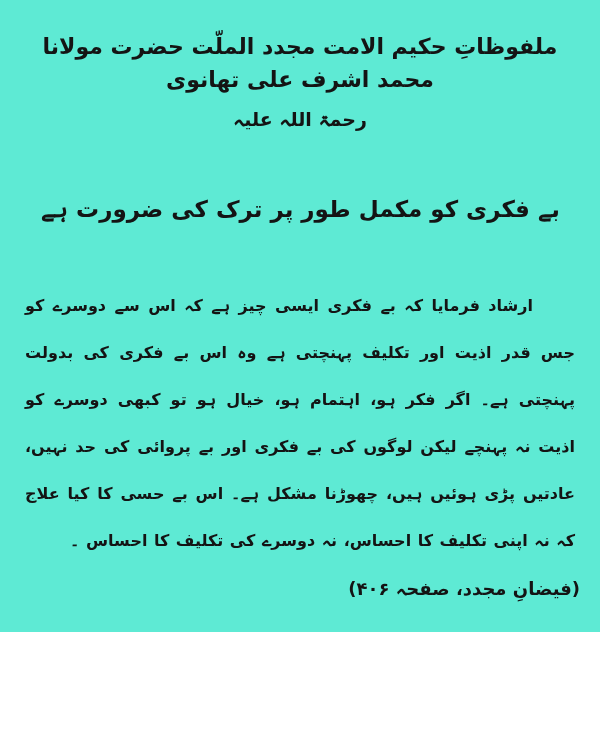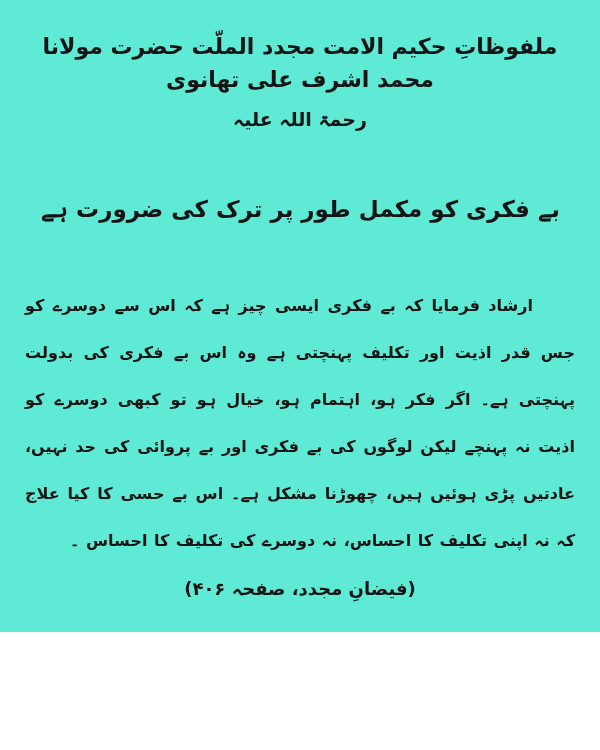--- a/index.html
+++ b/index.html
@@ -64,21 +64,21 @@
     text-align: justify;
     text-indent: 42px; 
     word-spacing: 1px;
   }
 
   .doc-citation {
     position: absolute;
     top: 578px;
     left: 20px;
     right: 20px;
-    text-align: center;
+    text-align: right;
     font-size: 18px;
     font-weight: bold;
   }
 
   .doc-series-note {
     position: absolute;
     top: 668px;
     left: 16px;
     direction: rtl;
     font-size: 16px;

